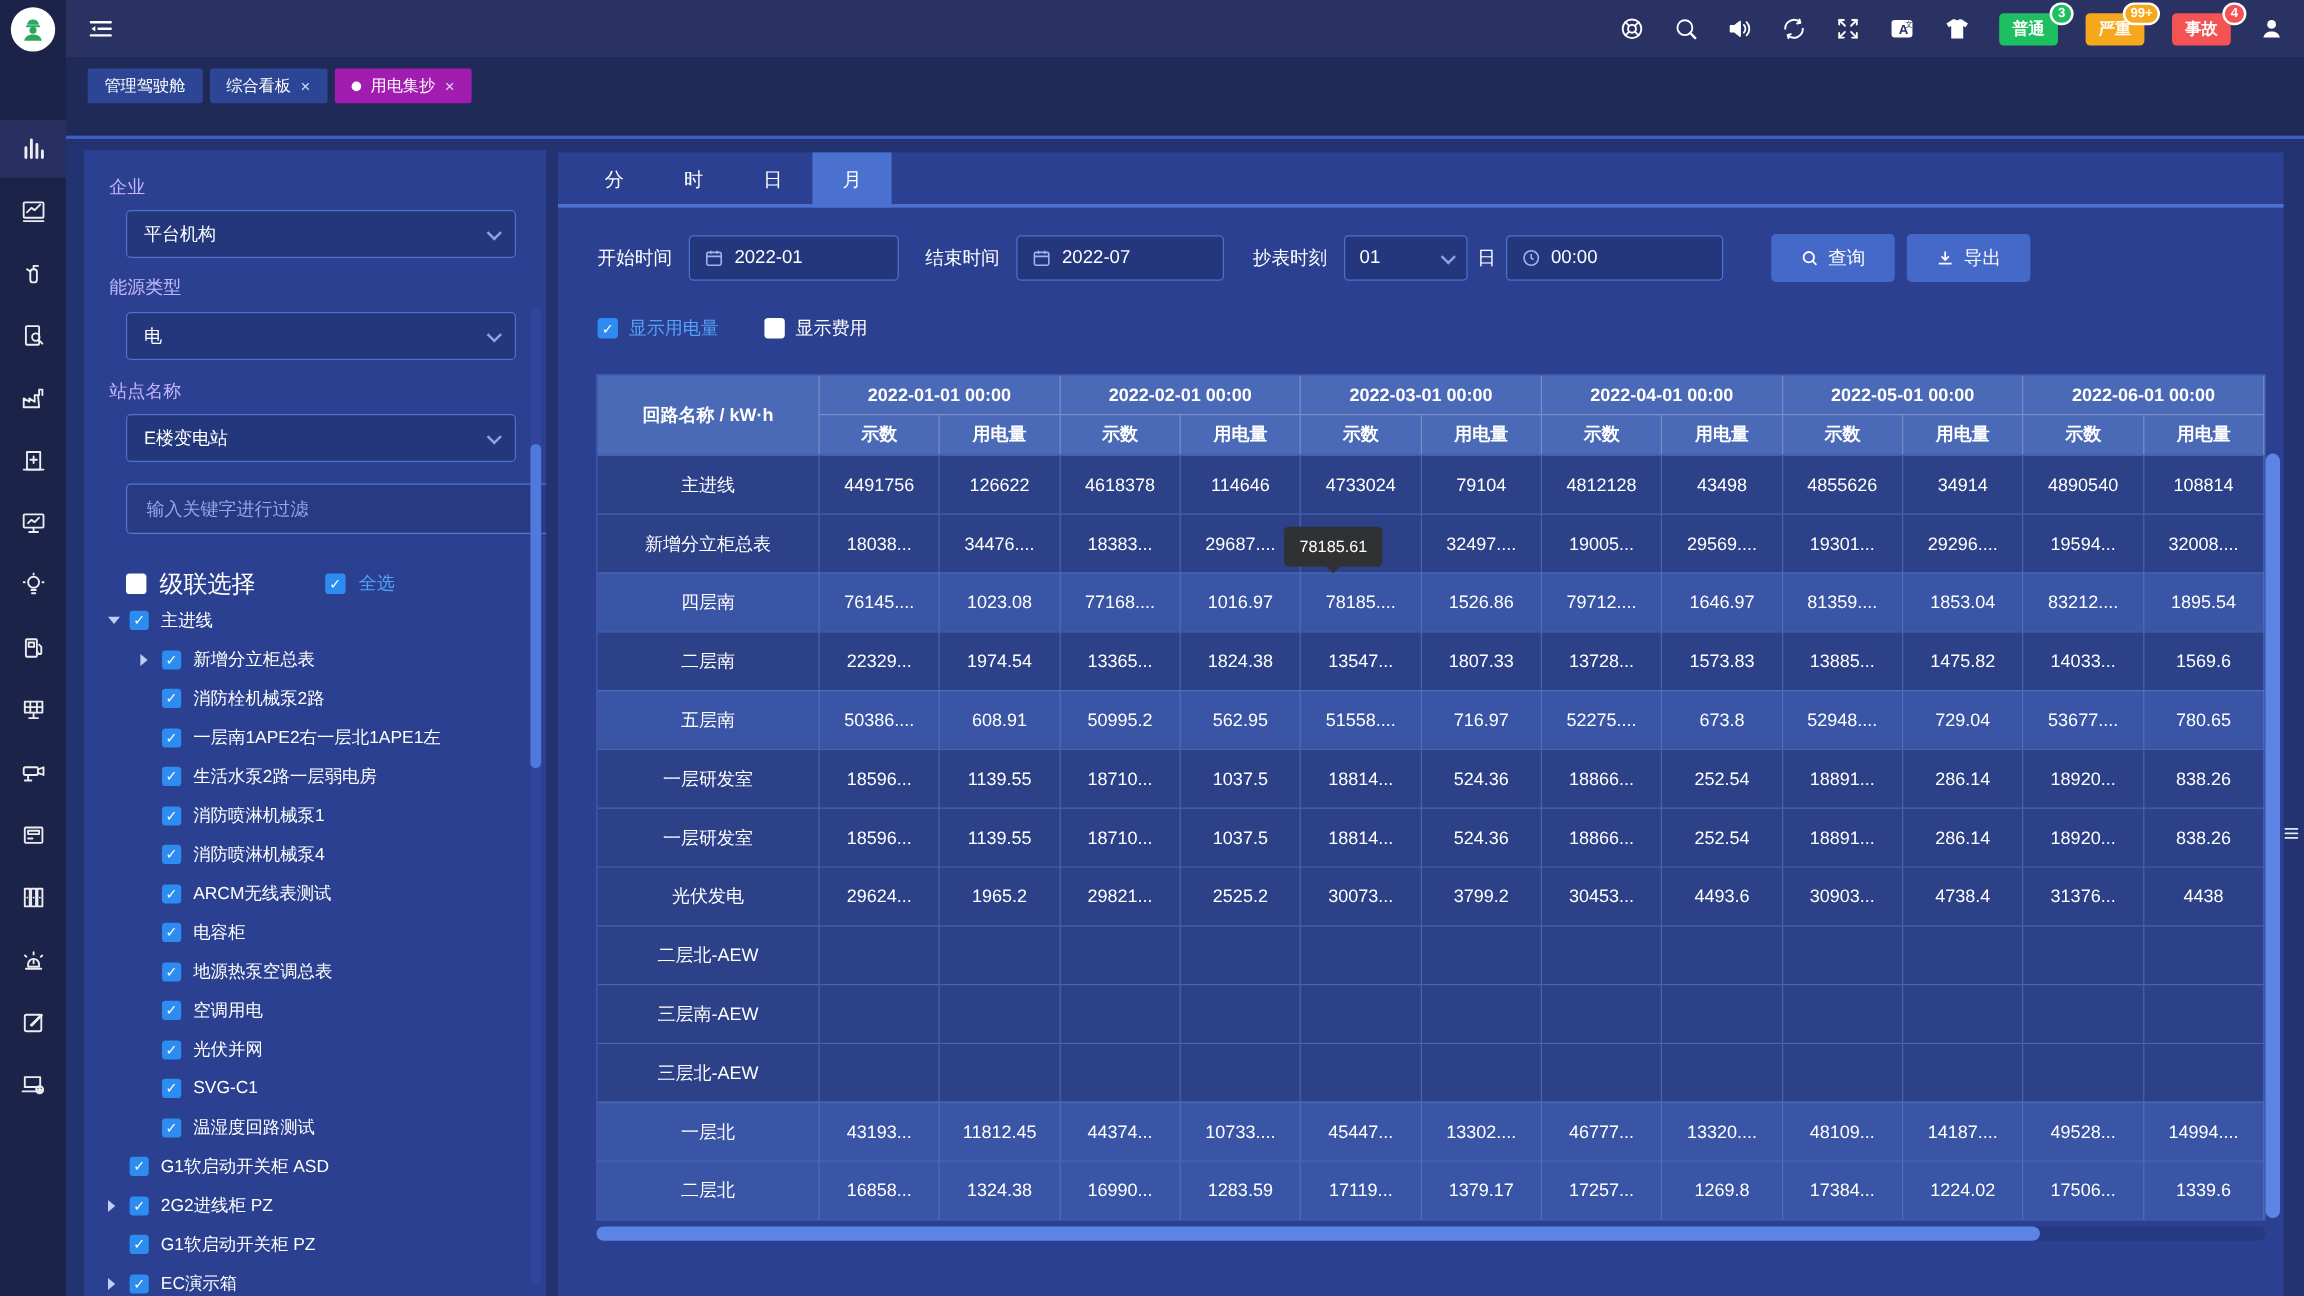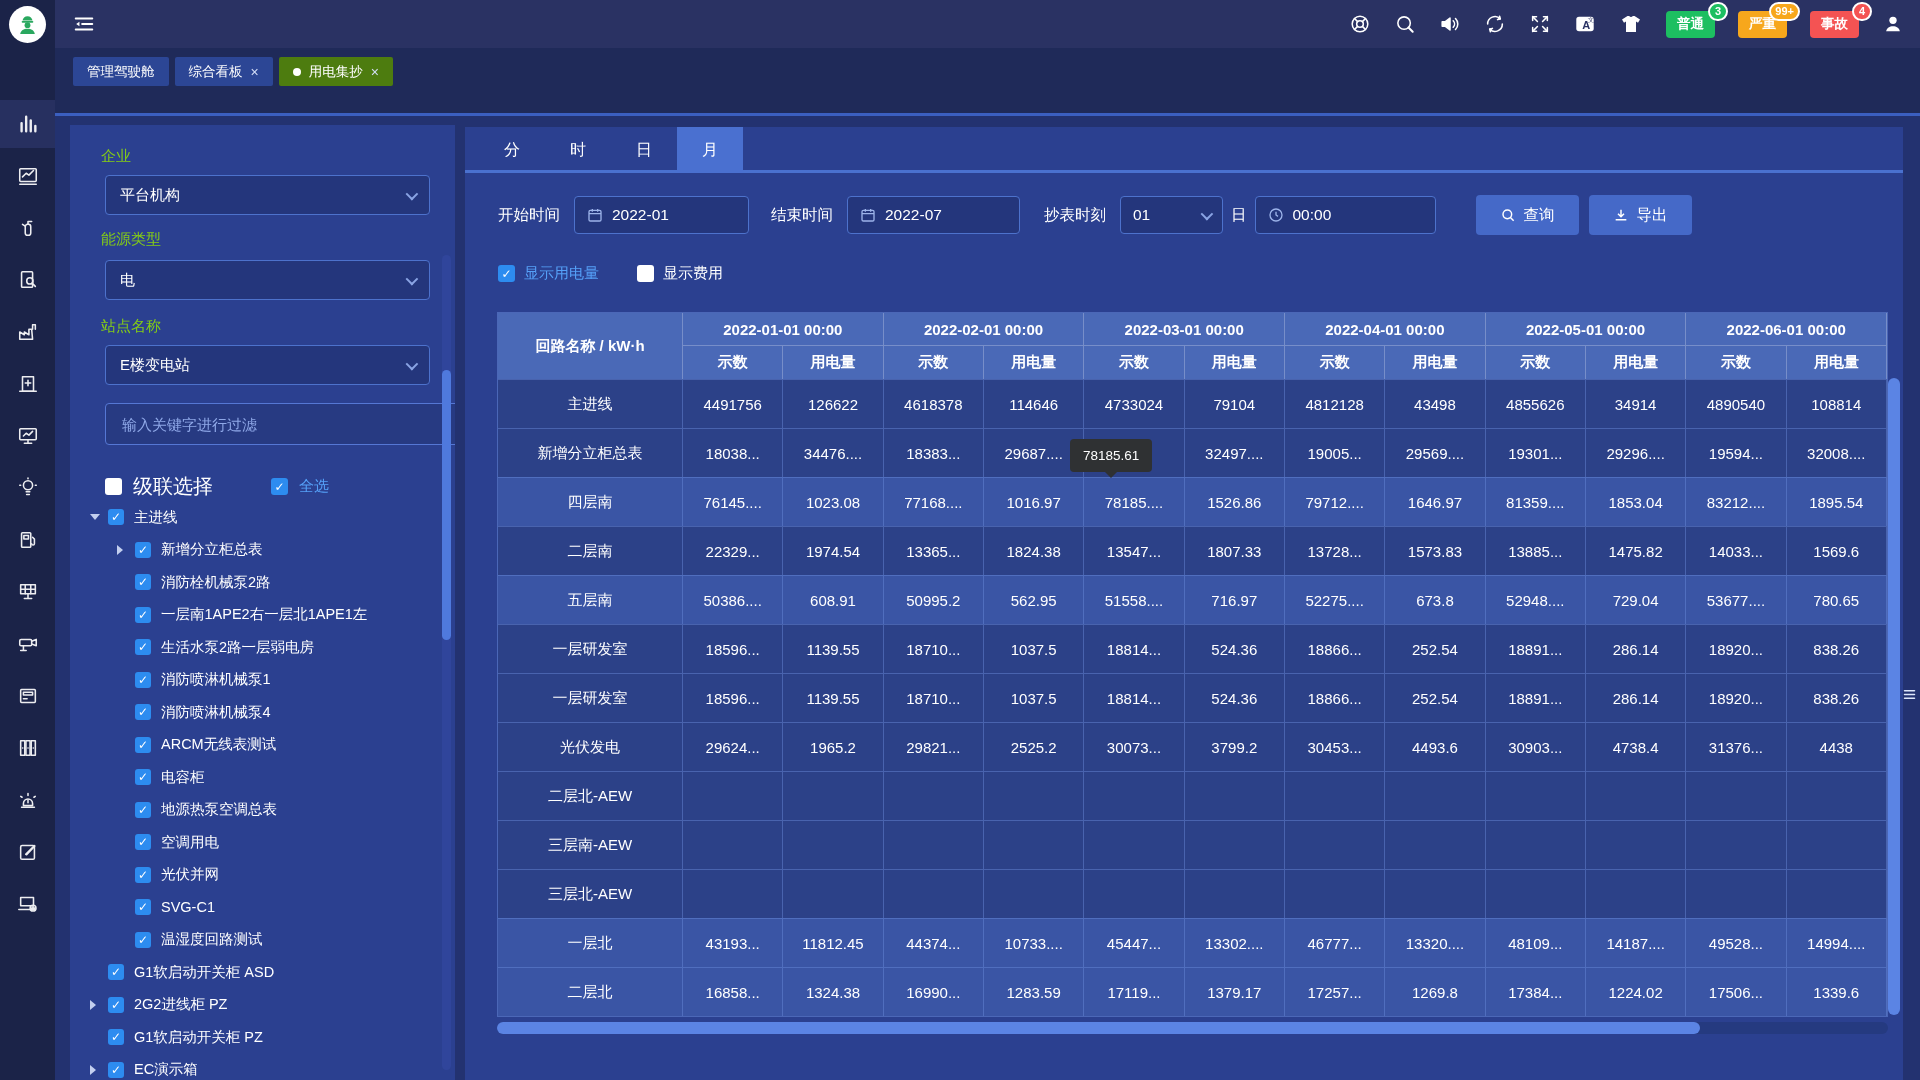--- a/index.html
+++ b/index.html
@@ -26,29 +26,29 @@
     display:flex; align-items:center; cursor:pointer; font-weight:700; }
   .badge-bubble { position:absolute; top:-9px; right:-13px; min-width:20px; height:19px; padding:0 4px;
     border-radius:10px; border:2px solid #fff; font-size:11px; font-weight:700;
     display:flex; align-items:center; justify-content:center; }
 
   
   .nav-row { position:absolute; left:55px; right:0; top:48px; height:65px; background:#1f2a59; }
   .nav-tabs { position:absolute; left:18px; top:9px; display:flex; gap:6px; }
   .nav-tab { height:29px; background:#2c4695; display:flex; align-items:center; gap:8px;
     padding:0 14px; font-size:13.5px; cursor:pointer; border-radius:2px; }
-  .nav-tab.active { background:#4d7c0f; }
+  .nav-tab.active { background:#a21caf; }
   .nav-dot { width:8px; height:8px; border-radius:50%; background:#fff; }
   .nav-close { font-size:14px; color:#d4def7; cursor:pointer; line-height:1; }
   .sep-line { position:absolute; left:0; right:0; top:113px; height:3px; background:#3b5fc0; }
   .content-bg { position:absolute; left:55px; right:0; top:116px; bottom:0; background:#233270; }
 
   
   .filter-panel { position:absolute; left:70px; top:125px; width:385px; bottom:0; background:#2b4090; overflow:hidden; }
-  .fp-label { position:absolute; left:31px; font-size:15px; color:#84cc16; }
+  .fp-label { position:absolute; left:21px; font-size:15px; color:#c4b5fd; }
   .fp-select { position:absolute; left:35px; width:325px; height:40px; background:#24367c;
     border:1px solid #4d72cc; border-radius:4px; display:flex; align-items:center;
     padding:0 14px; font-size:15px; cursor:pointer; }
   .chev { width:9px; height:9px; border-right:2px solid #8aa4e4; border-bottom:2px solid #8aa4e4;
     transform:rotate(45deg) translateY(-2px); margin-left:auto; }
   .fp-search { position:absolute; left:35px; top:278px; width:378px; height:42px; background:#273a82;
     border:1px solid #5577d4; border-radius:4px; color:#fff; font-size:15px; padding:0 16px;
     font-family:inherit; outline:none; }
   .fp-search::placeholder { color:#8fa8e8; }
   .check-row { position:absolute; left:35px; top:348px; display:flex; align-items:center; }

